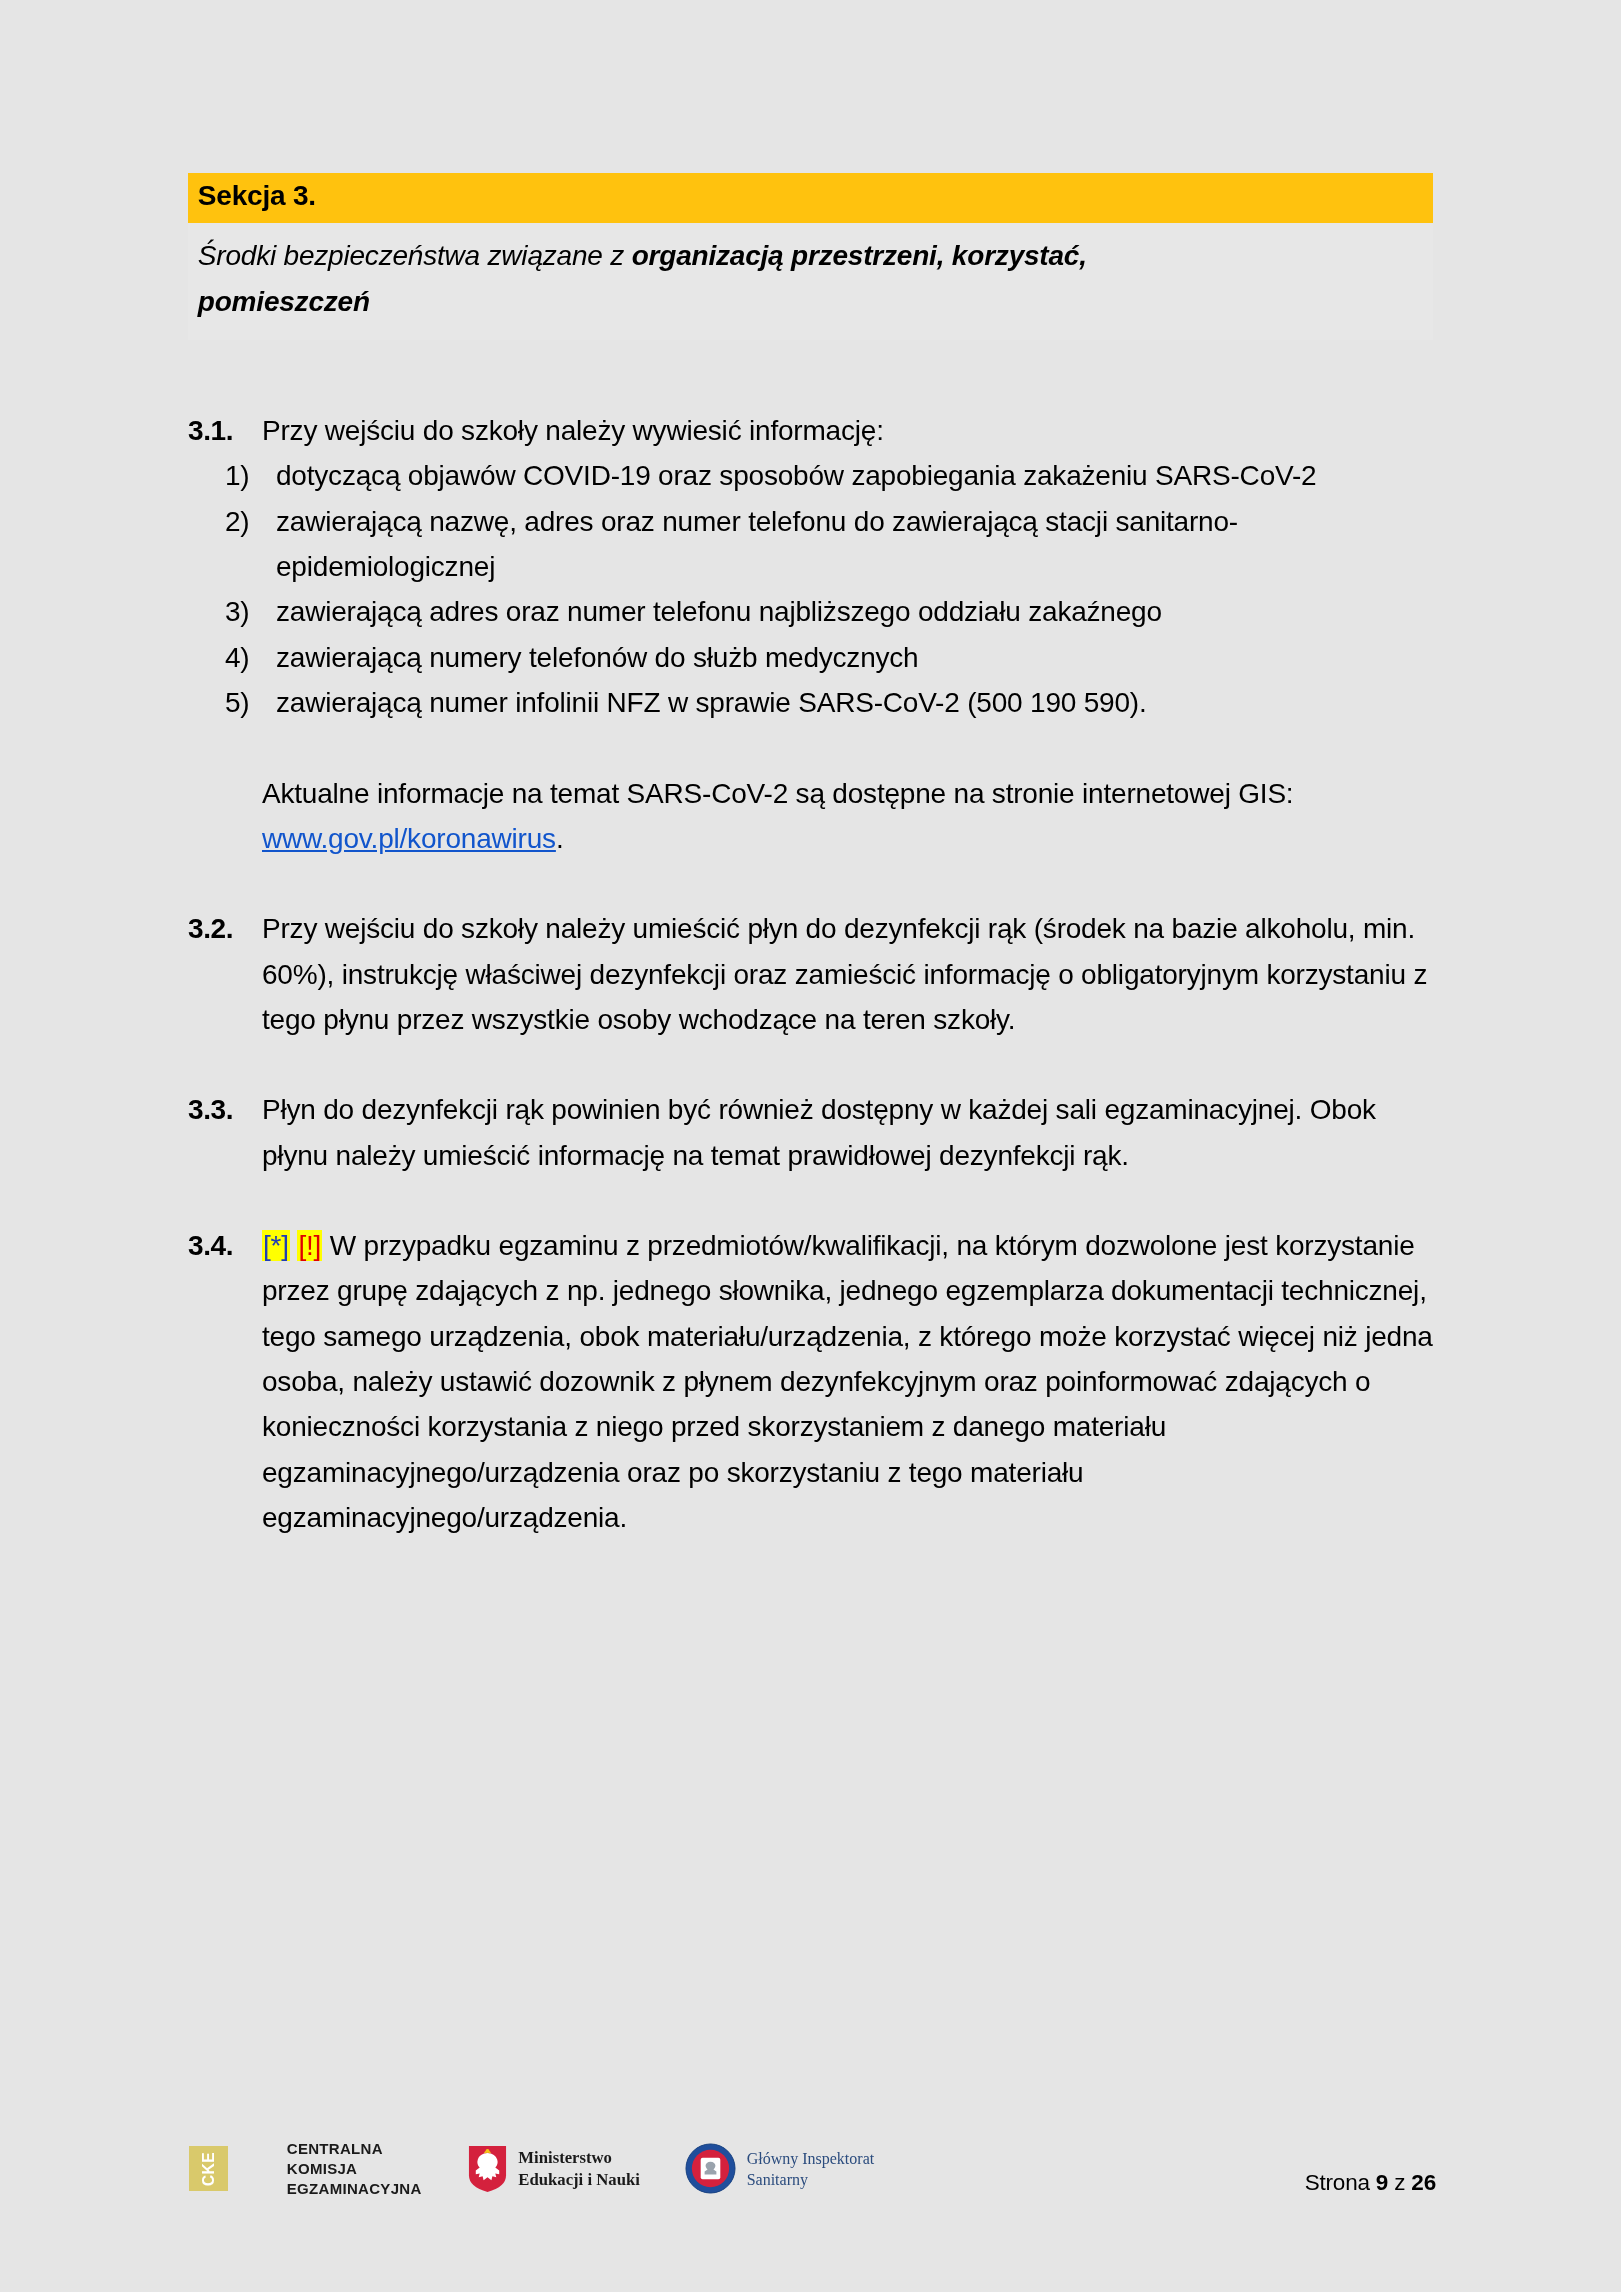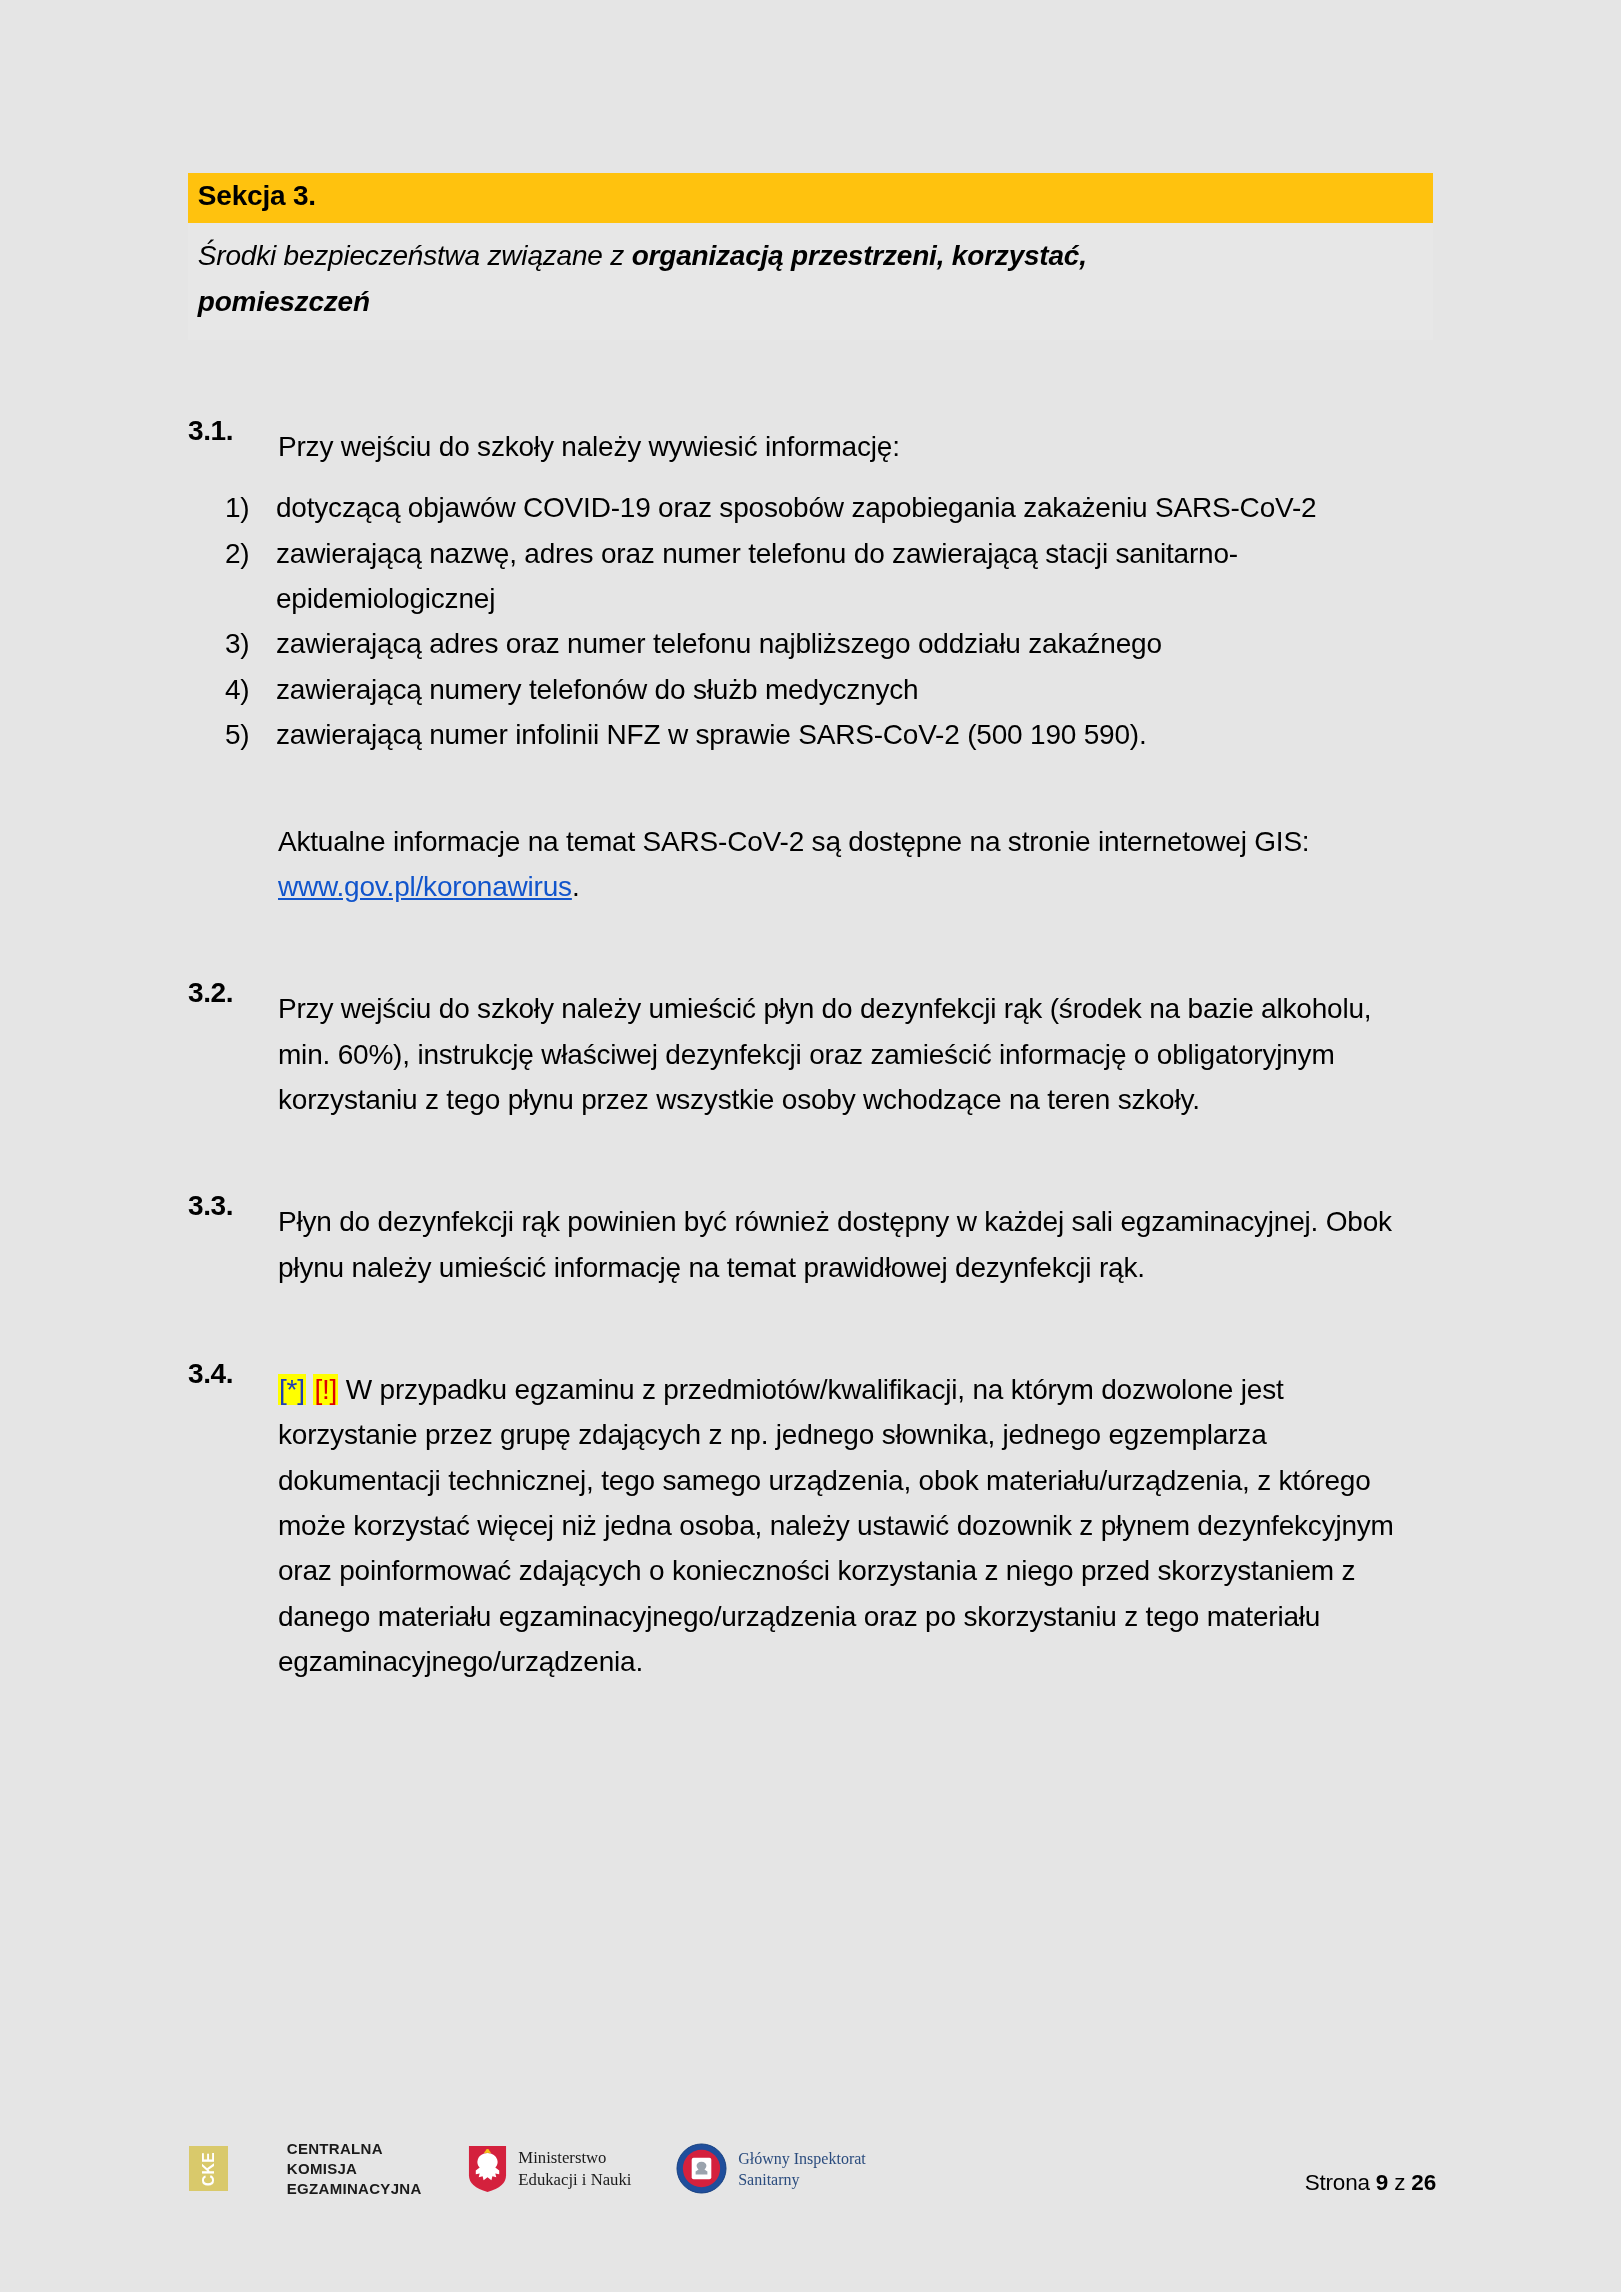--- a/index.html
+++ b/index.html
@@ -76,21 +76,21 @@
   .clause-num {
     flex: 0 0 auto;
     width: 74px;
     font-weight: bold;
     letter-spacing: -0.4px;
   }
   .clause-body {
     flex: 1 1 auto;
   }
   .clause-body p {
-    margin: 16px;
+    margin: 0;
   }
 
   
   .inner-list {
     margin: 0;
     padding: 0;
     list-style: none;
   }
   .inner-list li {
     display: flex;
@@ -181,20 +181,21 @@
   .men-crest {
     width: 41px;
     height: 49px;
     flex: 0 0 auto;
   }
   .men-text {
     font-size: 16.7px;
     line-height: 1.3;
     color: #1A1A1A;
     font-family: "Liberation Serif", serif;
+    font-weight: bold;
   }
   .gis-seal {
     width: 51px;
     height: 51px;
     flex: 0 0 auto;
   }
   .gis-text {
     font-size: 16px;
     line-height: 1.32;
     color: #2B4C7E;

